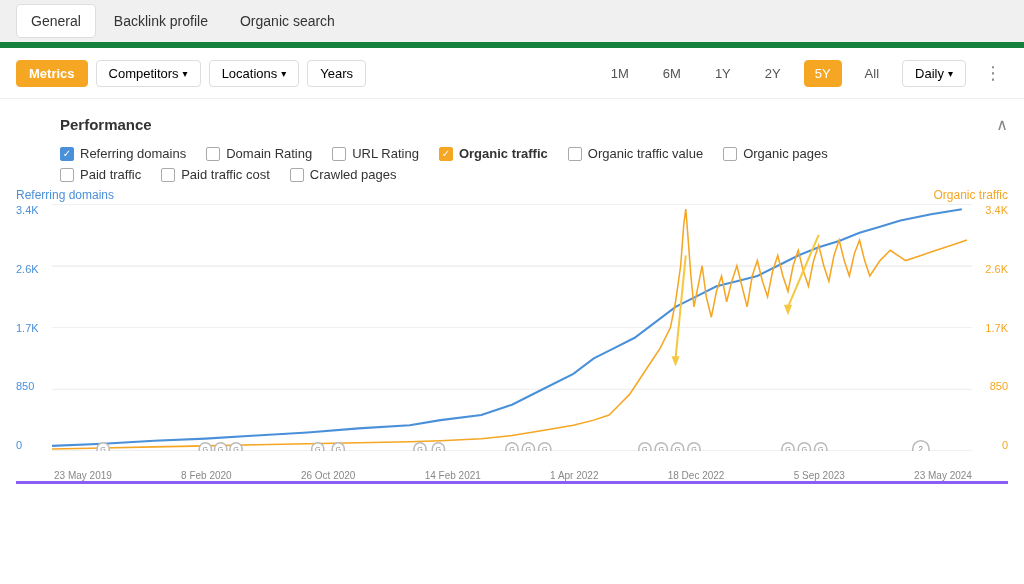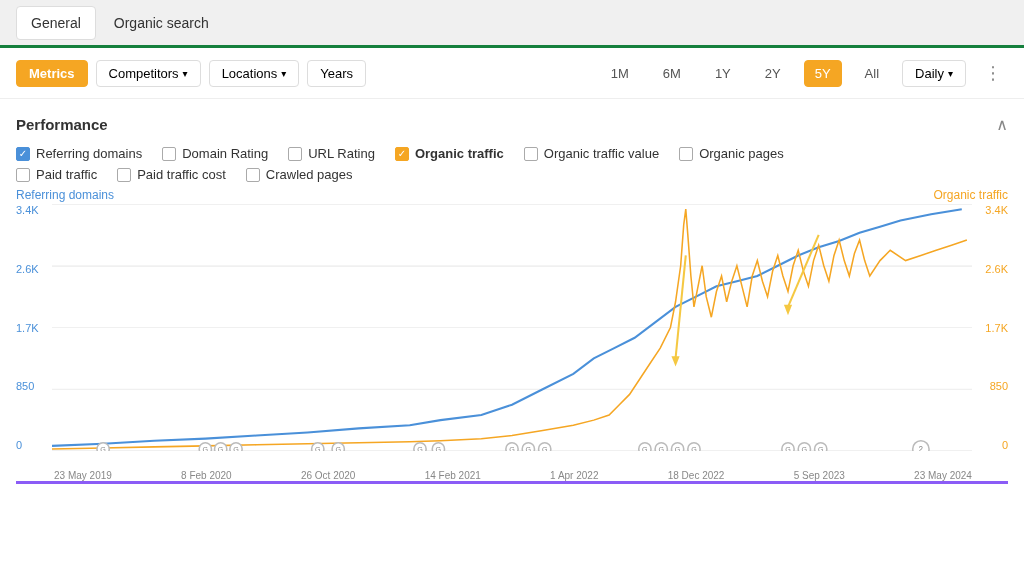--- a/index.html
+++ b/index.html
@@ -1,33 +1,33 @@
 <!DOCTYPE html>
 <html><head>
   <meta charset="utf-8">
   <style>
     * { box-sizing: border-box; margin: 0; padding: 0; }
     body { font-family: -apple-system, BlinkMacSystemFont, 'Segoe UI', sans-serif; background: #fff; font-size: 13px; color: #333; }
 
-    .top-nav { background: #f0f0f0; display: flex; align-items: center; padding: 0 16px; border-bottom: 3px solid #15803d; height: 48px; gap: 4px; }
+    .top-nav { background: #f0f0f0; display: flex; align-items: center; padding: 0 16px; border-bottom: 6px solid #15803d; height: 48px; gap: 4px; }
     .nav-tab { padding: 8px 14px; border-radius: 4px; cursor: pointer; font-size: 14px; color: #333; background: none; border: none; }
     .nav-tab.active { background: #fff; border: 1px solid #ddd; }
 
     .toolbar { display: flex; align-items: center; padding: 10px 16px; border-bottom: 1px solid #eee; gap: 8px; }
     .filter-btn { padding: 5px 12px; border-radius: 4px; border: 1px solid #ddd; background: #fff; cursor: pointer; font-size: 13px; display: flex; align-items: center; gap: 4px; }
     .filter-btn.active { background: #f5a623; border-color: #f5a623; color: #fff; font-weight: 600; }
     .filter-btn .arrow { font-size: 10px; }
 
     .time-controls { margin-left: auto; display: flex; align-items: center; gap: 12px; }
     .time-btn { padding: 5px 10px; border-radius: 4px; border: 1px solid transparent; background: none; cursor: pointer; font-size: 13px; color: #555; }
     .time-btn.active { background: #f5a623; color: #fff; border-color: #f5a623; }
     .daily-btn { border: 1px solid #ddd; background: #fff; display: flex; align-items: center; gap: 4px; }
     .dots-btn { background: none; border: none; cursor: pointer; font-size: 18px; color: #888; padding: 4px 6px; }
 
-    .section { padding: 16px 16px 0; }
+    .section { padding: 16px 16px 0; margin-left: 44px; }
     .section-header { display: flex; justify-content: space-between; align-items: center; margin-bottom: 12px; }
     .section-title { font-weight: 700; font-size: 15px; }
     .collapse-btn { background: none; border: none; cursor: pointer; color: #888; font-size: 16px; }
 
     .metrics-row { display: flex; flex-wrap: wrap; gap: 8px 20px; margin-bottom: 6px; align-items: center; }
     .metric-item { display: flex; align-items: center; gap: 6px; font-size: 13px; }
     .checkbox { width: 14px; height: 14px; border: 1px solid #aaa; border-radius: 2px; display: inline-flex; align-items: center; justify-content: center; cursor: pointer; flex-shrink: 0; }
     .checkbox.checked-blue { background: #4a90d9; border-color: #4a90d9; color: #fff; font-size: 10px; }
     .checkbox.checked-orange { background: #f5a623; border-color: #f5a623; color: #fff; font-size: 10px; }
 
@@ -49,20 +49,21 @@
     .x-label { font-size: 10px; color: #888; }
 
     .grid-lines { position: absolute; left: 36px; right: 36px; top: 0; bottom: 30px; display: flex; flex-direction: column; justify-content: space-between; pointer-events: none; }
     .grid-line { border-top: 1px solid #f0f0f0; width: 100%; }
   </style>
 </head>
 <body>
 
 <div class="top-nav">
   <button class="nav-tab active">General</button>
+  <button class="nav-tab">Backlink profile</button>
   <button class="nav-tab">Organic search</button>
 </div>
 
 <div class="toolbar">
   <button class="filter-btn active">Metrics</button>
   <button class="filter-btn">
     <span>Competitors</span>
     <span class="arrow">▾</span>
   </button>
   <button class="filter-btn">

